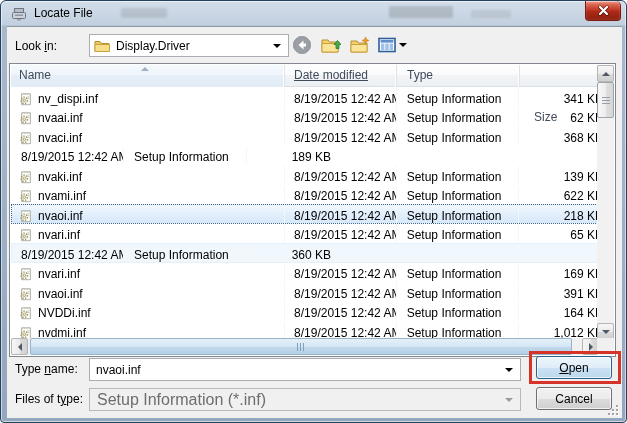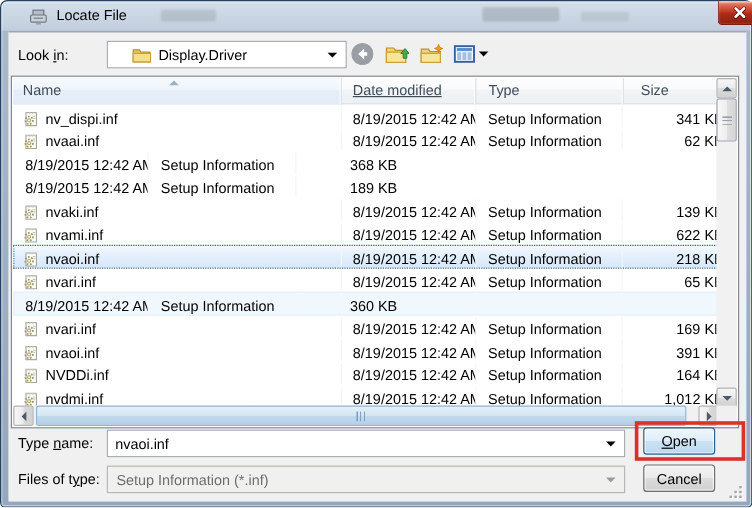--- a/index.html
+++ b/index.html
@@ -3,60 +3,60 @@
 <meta charset="utf-8">
 <style>
   html,body{margin:0;padding:0;background:#ffffff;}
   *{box-sizing:border-box;font-family:"Liberation Sans",sans-serif;}
   #stage{position:relative;width:627px;height:423px;overflow:hidden;background:#fff;}
 
   
   .frame{position:absolute;inset:0;border:1px solid #26415E;border-radius:6px 6px 4px 4px;
     background:linear-gradient(180deg,#D3DEEA 0%,#C2CFDE 24px,#A8B9CC 25px,#93A7BE 100%);
     box-shadow:inset 0 0 0 1px rgba(255,255,255,0.55);}
-  .titlebar{position:absolute;left:0;top:0;right:0;height:35px;margin-left:13px;}
+  .titlebar{position:absolute;left:0;top:0;right:0;height:35px;}
   .title-icon{position:absolute;left:10px;top:5px;width:16px;height:16px;}
   .title-text{position:absolute;left:33px;top:5px;font-size:12px;color:#000;}
   .glass-blob{position:absolute;background:rgba(130,136,144,0.28);border-radius:2px;filter:blur(1px);}
   .blob1{left:120px;top:7px;width:46px;height:10px;}
   .blob2{left:388px;top:5px;width:64px;height:12px;background:rgba(120,126,134,0.33);}
   .blob3{left:470px;top:9px;width:40px;height:8px;background:rgba(140,146,152,0.22);}
   .close-btn{position:absolute;left:584px;top:0px;width:36px;height:20px;border:1px solid #7C1A10;
     border-top:none;border-radius:0 5px 4px 4px;cursor:default;
     background:linear-gradient(180deg,#F0A390 0%,#D96853 18%,#C23B27 45%,#AE2A17 55%,#8E1F10 100%);
     box-shadow:inset 0 1px 0 rgba(255,255,255,0.45), inset 0 0 2px rgba(255,255,255,0.3);}
   .close-btn svg{position:absolute;left:10px;top:3px;}
 
   
   .client{position:absolute;left:6px;top:25px;width:615px;height:392px;background:#F0F0F0;
     border-top:1px solid #8B99A7;}
 
   
   .lookin-label{position:absolute;left:14px;top:38px;font-size:12px;color:#000;}
   .combo{position:absolute;height:23px;background:#fff;border:1px solid #ABADB3;display:flex;align-items:center;}
-  .combo-lookin{left:88px;top:33px;width:200px;padding-left:20px;}
+  .combo-lookin{left:88px;top:33px;width:200px;padding-left:4px;}
   .combo-lookin .folder-ic{width:16px;height:14px;flex:0 0 auto;}
   .combo-lookin .txt{margin-left:6px;font-size:12px;color:#000;flex:1;}
   .dd-arrow{width:0;height:0;border-left:4px solid transparent;border-right:4px solid transparent;
     border-top:4px solid #000;margin-right:7px;flex:0 0 auto;}
   .dd-arrow.gray{border-top-color:#9B9B9B;}
   .toolbar-icons{position:absolute;left:290px;top:33px;display:flex;align-items:center;gap:7px;}
   .tool-btn{width:22px;height:22px;display:flex;align-items:center;justify-content:center;}
   .views-wrap{display:flex;align-items:center;gap:3px;}
 
   
   .listview{position:absolute;left:8px;top:62px;width:607px;height:294px;background:#fff;border:1px solid #828790;}
   .list-header{position:absolute;left:1px;top:1px;width:599px;height:22px;display:flex;
     background:linear-gradient(180deg,#FDFDFE 0%,#FAFBFC 45%,#F2F4F6 46%,#EDF0F3 100%);
     border-bottom:1px solid #D9DFE5;font-size:12px;color:#3F4C5A;}
   .hcell{height:22px;line-height:21px;border-right:1px solid #DCE2E8;box-shadow:inset -1px 0 0 #FFFFFF;position:relative;}
   .hc0{width:274px;padding-left:8px;background:linear-gradient(180deg,#F4F9FD 0%,#EFF5FB 45%,#E6EFF8 46%,#E2ECF6 100%);}
   .hc1{width:112px;padding-left:9px;text-decoration:underline;}
   .hc2{width:123px;padding-left:10px;}
-  .hc3{width:90px;padding-left:14px;}
+  .hc3{width:90px;padding-left:14px;margin-top:42px;}
   .sort-arrow{position:absolute;left:130px;top:2px;width:0;height:0;
     border-left:4px solid transparent;border-right:4px solid transparent;border-bottom:4px solid #9CB0C2;}
   .list-body{position:absolute;left:1px;top:23px;width:599px;height:253px;overflow:hidden;}
   .row{display:flex;height:19.5px;align-items:center;font-size:12px;color:#000;border:1px solid transparent;}
   .cell{height:100%;display:flex;align-items:flex-end;overflow:hidden;white-space:nowrap;}
   .c0{width:274px;border-right:1px solid #F4F6F8;}
   .c1{width:112px;padding-left:9px;border-right:1px solid #F4F6F8;}
   .c2{width:123px;padding-left:10px;border-right:1px solid #F4F6F8;}
   .c3{width:90px;justify-content:flex-end;padding-right:6px;}
   .file-icon{margin-left:7px;width:14px;height:14px;flex:0 0 auto;}
@@ -85,23 +85,23 @@
     background:linear-gradient(180deg,#E4F0F9 0%,#D4E6F4 50%,#C2D9EC 51%,#B4D0E6 100%);
     display:flex;align-items:center;justify-content:center;}
   .hthumb .grip{width:8px;height:8px;background:repeating-linear-gradient(90deg,#7FA0BE 0 1px,transparent 1px 3px);}
 
   
   .flabel{position:absolute;left:14px;font-size:12px;color:#000;}
   .accel{text-decoration:underline;}
   .combo-filename{left:88px;top:357px;width:432px;}
   .combo-filename input{border:none;outline:none;flex:1;font-size:12px;padding-left:6px;background:transparent;color:#000;}
   .combo-type{left:88px;top:387px;width:432px;background:#F0F0F0;border-color:#B8B8B4;}
-  .combo-type .txt{margin-left:7px;font-size:12px;color:#6D6D6D;flex:1;}
-
-  .btn{position:absolute;left:535px;width:60px;height:23px;border:1px solid #707070;border-radius:3px;
+  .combo-type .txt{margin-left:7px;font-size:16px;color:#6D6D6D;flex:1;}
+
+  .btn{position:absolute;left:535px;width:76px;height:23px;border:1px solid #707070;border-radius:3px;
     font-size:12px;color:#000;display:flex;align-items:center;justify-content:center;
     background:linear-gradient(180deg,#F2F2F2 0%,#EBEBEB 50%,#DDDDDD 51%,#CFCFCF 100%);
     box-shadow:inset 0 0 0 1px rgba(255,255,255,0.7);}
   .btn-open{top:355px;border-color:#2C628B;
     background:linear-gradient(180deg,#EDF6FC 0%,#DFEDF9 50%,#CBE1F3 51%,#BCD8EE 100%);}
   .btn-cancel{top:386px;}
   .annotation-red{position:absolute;left:528px;top:350px;width:92px;height:33px;border:3px solid #D63429;z-index:11;}
 
   .resize-grip{position:absolute;right:8px;bottom:7px;width:12px;height:12px;}
   .resize-grip i{position:absolute;width:2px;height:2px;background:#A3A3A3;box-shadow:1px 1px 0 #fff;}
@@ -228,20 +228,33 @@
           <circle cx="6" cy="9.5" r="0.9" fill="#FFFFFF"></circle>
         </svg>
       </span>
       <span class="cell-name-text">nvaai.inf</span>
     </div>
     <div class="cell c1">8/19/2015 12:42 AM</div>
     <div class="cell c2">Setup Information</div>
     <div class="cell c3">62 KB</div>
   </div>
           <div class="row">
+    <div class="cell c0">
+      <span class="file-icon">
+        <svg width="14" height="14" viewBox="0 0 16 16">
+          <path d="M3 2 h10 v12.5 h-10 z" fill="#FCFCF8" stroke="#A6A69C" stroke-width="1"></path>
+          <path d="M3 2.6 h10" stroke="#C9C9BE" stroke-width="1.4" stroke-dasharray="1.6 1.2"></path>
+          <path d="M9.5 5.5 h2.5 M9.5 7.5 h2.5" stroke="#C2C2B8" stroke-width="1"></path>
+          <circle cx="6" cy="9.5" r="3.6" fill="none" stroke="#A09868" stroke-width="1.7" stroke-dasharray="1.6 1.5"></circle>
+          <circle cx="6" cy="9.5" r="2" fill="#B5AC7C"></circle>
+          <circle cx="6" cy="9.5" r="0.9" fill="#FFFFFF"></circle>
+        </svg>
+      </span>
+      <span class="cell-name-text">nvaci.inf</span>
+    </div>
     <div class="cell c1">8/19/2015 12:42 AM</div>
     <div class="cell c2">Setup Information</div>
     <div class="cell c3">368 KB</div>
   </div>
           <div class="row">
     <div class="cell c1">8/19/2015 12:42 AM</div>
     <div class="cell c2">Setup Information</div>
     <div class="cell c3">189 KB</div>
   </div>
           <div class="row">

